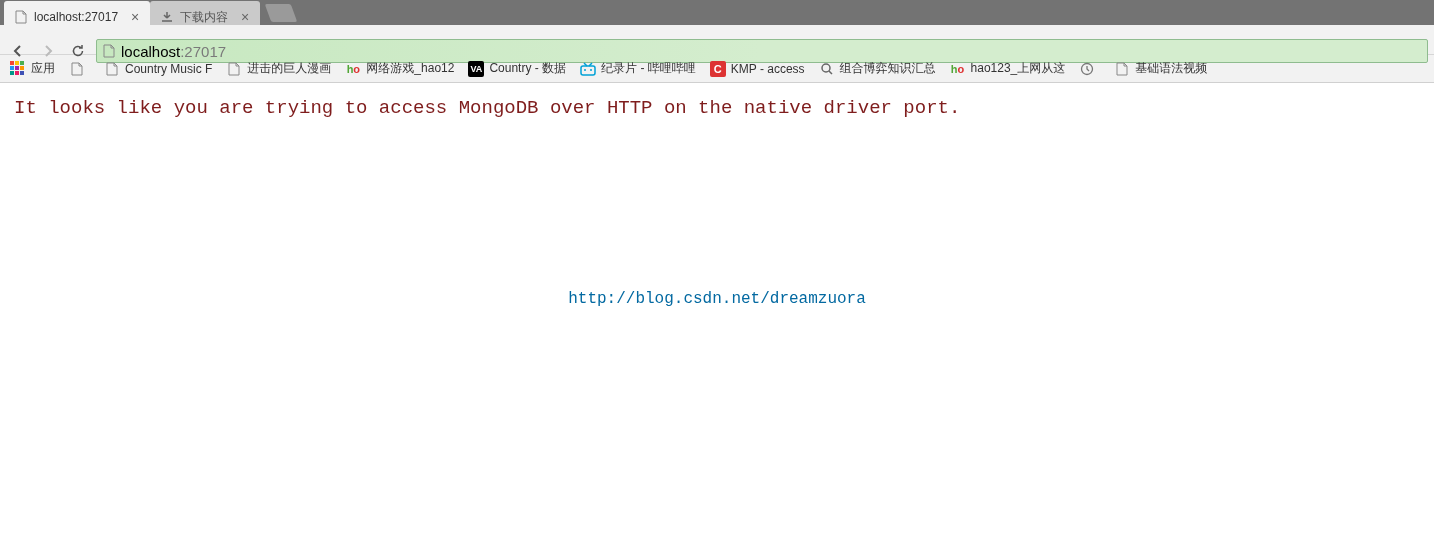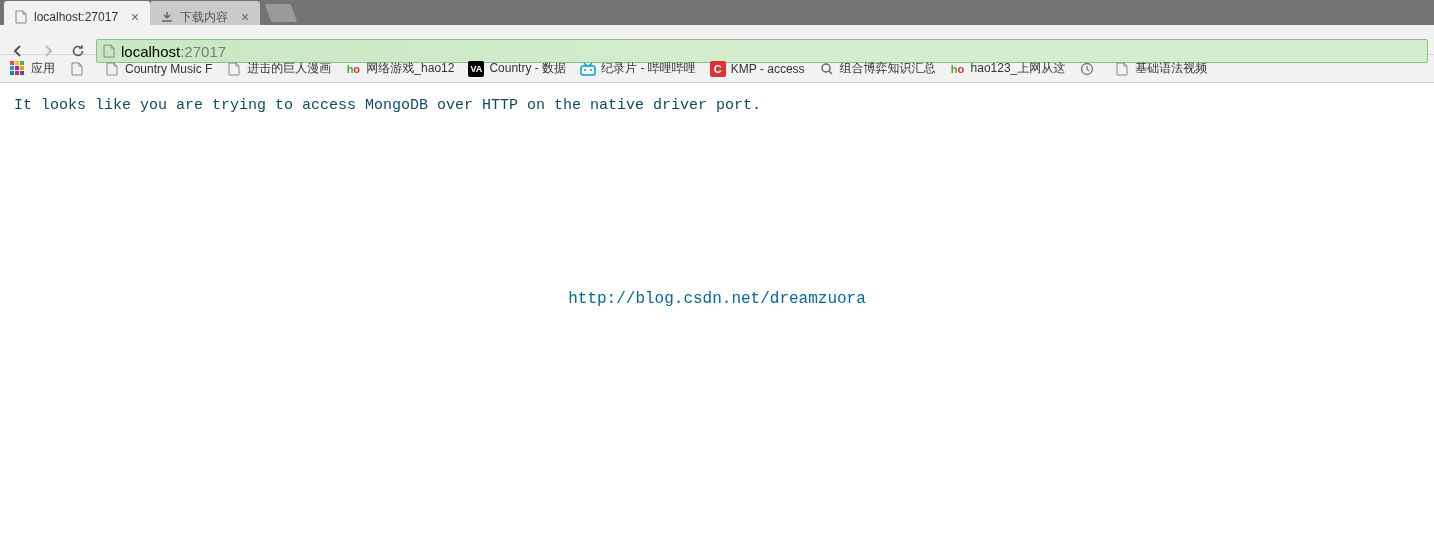--- a/index.html
+++ b/index.html
@@ -143,22 +143,22 @@
     .apps-icon span:nth-child(3){background:#4caf50;}
     .apps-icon span:nth-child(4){background:#2196f3;}
     .apps-icon span:nth-child(5){background:#9c27b0;}
     .apps-icon span:nth-child(6){background:#ff9800;}
     .apps-icon span:nth-child(7){background:#009688;}
     .apps-icon span:nth-child(8){background:#e91e63;}
     .apps-icon span:nth-child(9){background:#3f51b5;}
     .page-content {
       padding:14px;
       font-family: "Courier New", monospace;
-      font-size:15px;
-      color:#0c4a6e;
+      font-size:19px;
+      color:#7f1d1d;
     }
     .watermark {
       position:absolute;
       left:50%;
       top:290px;
       transform:translateX(-50%);
       font-family:"SimSun","Courier New",monospace;
       font-size:16px;
       color:#0369a1;
       pointer-events:none;

